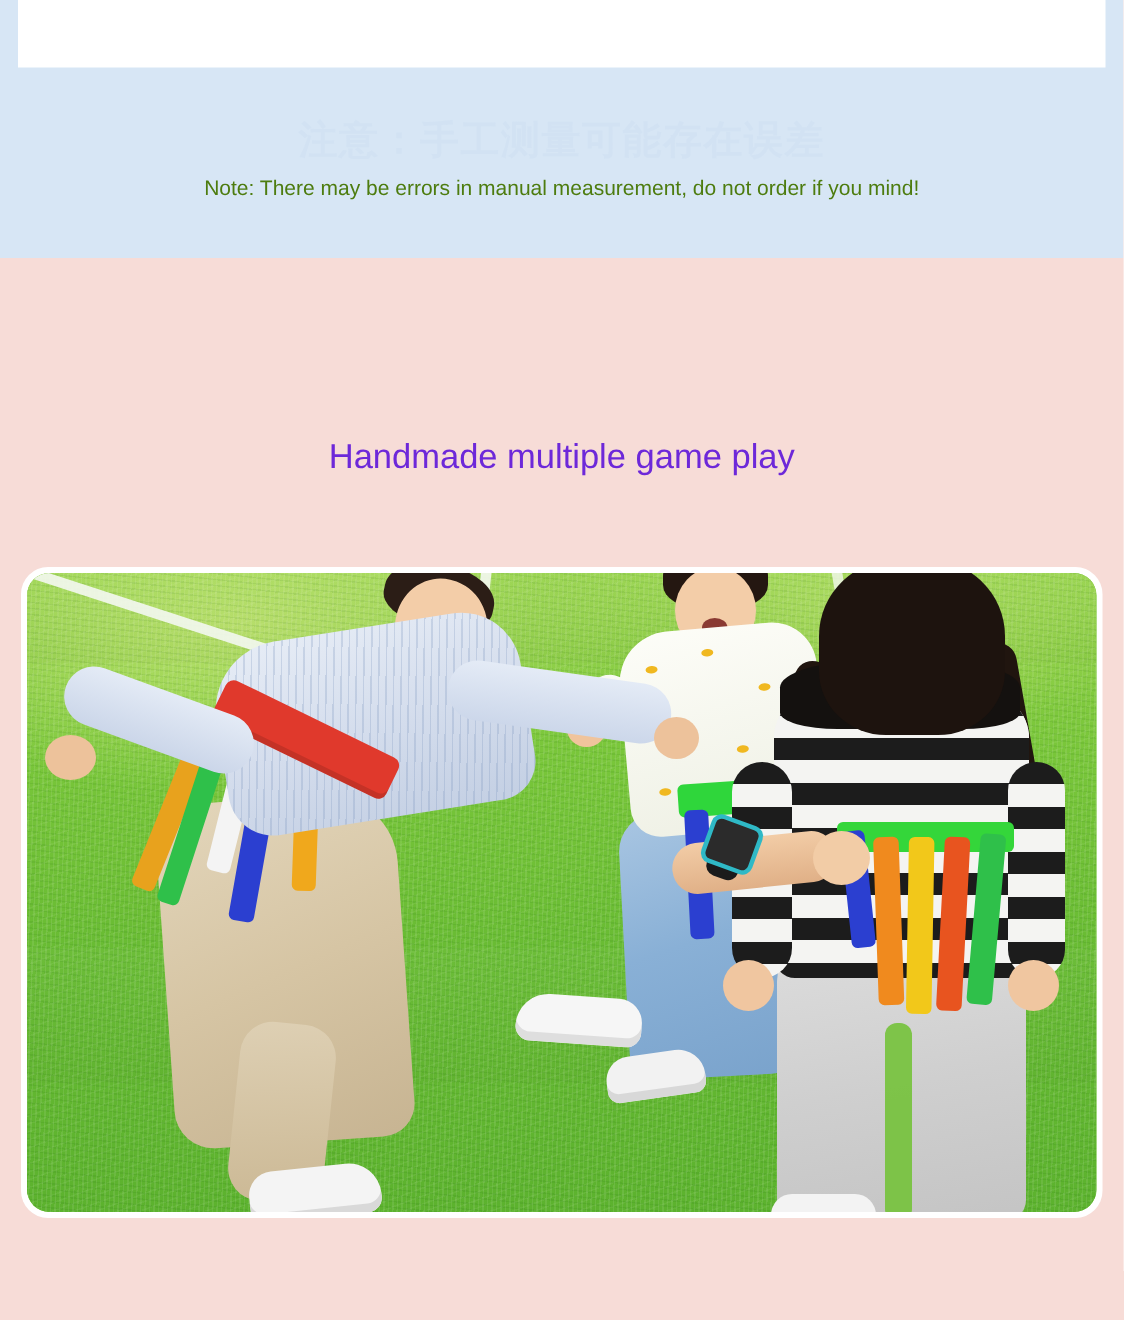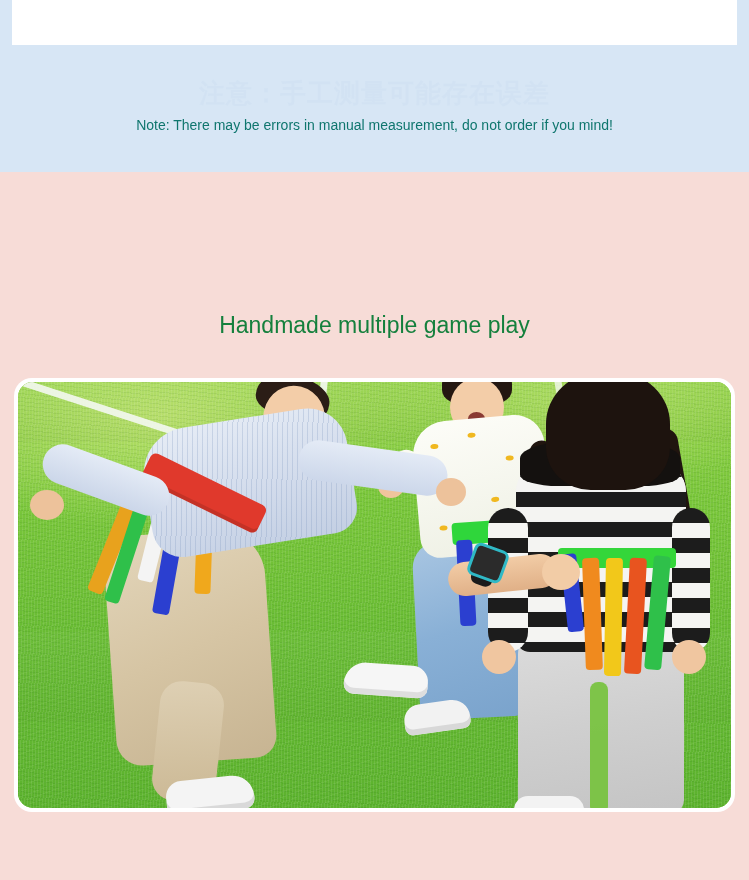--- a/index.html
+++ b/index.html
@@ -28,40 +28,40 @@
     color:#cfe0f2;
     opacity:.55;
     letter-spacing:1px;
     white-space:nowrap;
     user-select:none;
   }
   .note-line{
     position:absolute;left:0;top:116px;width:749px;
     text-align:center;
     font-size:14px;line-height:19px;
-    color:#0f766e;
+    color:#4d7c0f;
     white-space:nowrap;
   }
 
   
   .pink-section{
     position:absolute;left:0;top:172px;width:749px;height:708px;
     background:#f7dcd7;
   }
   .feat-title{
     position:absolute;left:0;top:40px;width:749px;
     text-align:center;
     font-size:39px;line-height:48px;font-weight:400;
     color:#555555;
   }
   .feat-sub{
-    position:absolute;left:0;top:138px;width:749px;
+    position:absolute;left:0;top:117px;width:749px;
     text-align:center;
     font-size:23px;line-height:30px;font-weight:400;
-    color:#15803d;
+    color:#6d28d9;
   }
 
   
   .photo-frame{
     position:absolute;left:14px;top:206px;width:721px;height:434px;
     background:#ffffff;
     border-radius:18px;
     padding:4px;
     box-sizing:border-box;
     overflow:hidden;

